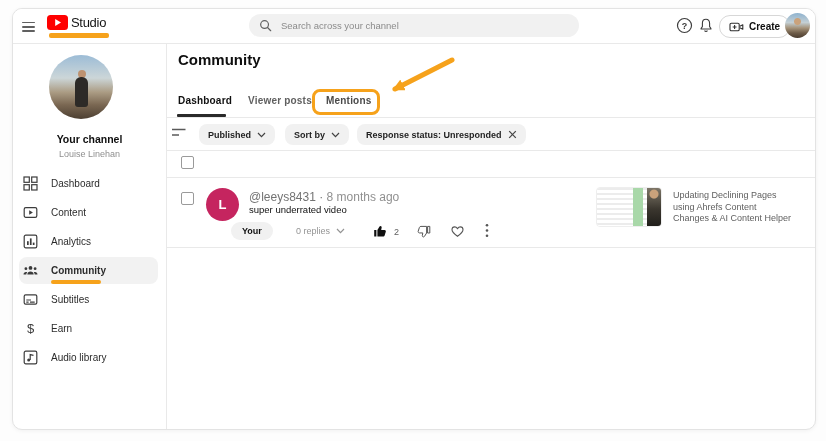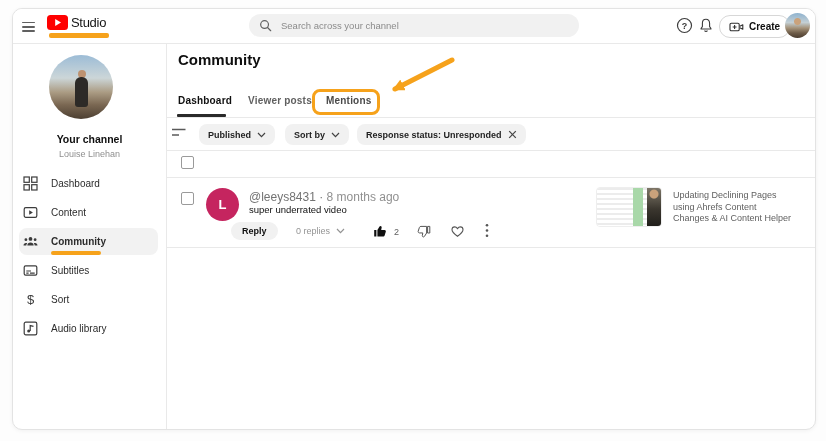--- a/index.html
+++ b/index.html
@@ -141,20 +141,31 @@
       </div>
       <div class="nav-item">
         <span class="nav-icon">
           <svg width="15" height="15" viewBox="0 0 15 15">
             <rect x="1.2" y="2.6" width="12.6" height="9.8" rx="1.6" fill="none" stroke="#3c3c3c" stroke-width="1.2"></rect>
             <polygon points="6.2,5.3 6.2,9.7 9.9,7.5" fill="#3c3c3c"></polygon>
               </svg>
         </span>
         <span class="nav-label">Content</span>
       </div>
+      <div class="nav-item">
+        <span class="nav-icon">
+          <svg width="15" height="15" viewBox="0 0 15 15">
+            <rect x="1.2" y="1.2" width="12.6" height="12.6" rx="1.6" fill="none" stroke="#3c3c3c" stroke-width="1.2"></rect>
+            <rect x="4" y="7.2" width="1.7" height="3.8" fill="#3c3c3c"></rect>
+            <rect x="6.9" y="4.4" width="1.7" height="6.6" fill="#3c3c3c"></rect>
+            <rect x="9.8" y="8.6" width="1.7" height="2.4" fill="#3c3c3c"></rect>
+              </svg>
+        </span>
+        <span class="nav-label">Analytics</span>
+      </div>
       <div class="nav-item active">
         <span class="nav-icon">
           <svg width="15" height="15" viewBox="0 0 15 15" fill="#3a3a3a">
             <circle cx="7.5" cy="4.9" r="1.9"></circle>
             <path d="M4.3 11.4c0-1.8 1.4-2.9 3.2-2.9s3.2 1.1 3.2 2.9z"></path>
             <circle cx="2.9" cy="5.7" r="1.4"></circle>
             <path d="M.5 11.4c0-1.5 1.1-2.4 2.4-2.4.5 0 1 .12 1.4.35-.6.55-1 1.25-1 2.05z"></path>
             <circle cx="12.1" cy="5.7" r="1.4"></circle>
             <path d="M14.5 11.4c0-1.5-1.1-2.4-2.4-2.4-.5 0-1 .12-1.4.35.6.55 1 1.25 1 2.05z"></path>
               </svg>
@@ -171,21 +182,21 @@
               </svg>
         </span>
         <span class="nav-label">Subtitles</span>
       </div>
       <div class="nav-item">
         <span class="nav-icon">
           <svg width="15" height="15" viewBox="0 0 15 15">
             <text x="7.5" y="12" text-anchor="middle" font-size="13" fill="#3c3c3c" font-family="Liberation Sans, sans-serif">$</text>
               </svg>
         </span>
-        <span class="nav-label">Sort</span>
+        <span class="nav-label">Earn</span>
       </div>
       <div class="nav-item">
         <span class="nav-icon">
           <svg width="15" height="15" viewBox="0 0 15 15">
             <rect x="1.2" y="1.2" width="12.6" height="12.6" rx="1.6" fill="none" stroke="#3c3c3c" stroke-width="1.2"></rect>
             <circle cx="5.7" cy="10" r="1.5" fill="#3c3c3c"></circle>
             <path d="M7.2 10 V4.6 l3.3 .8" fill="none" stroke="#3c3c3c" stroke-width="1.2"></path>
               </svg>
         </span>
         <span class="nav-label">Audio library</span>
@@ -246,21 +257,21 @@
     <div class="comment-avatar">
       <span>L</span>
     </div>
     <div class="author-line">
       <span>@leeys8431</span>
       <span>·</span>
       <span class="time">8 months ago</span>
     </div>
     <div class="comment-text">super underrated video</div>
 
-    <div class="reply-btn">Reply</div>
+    <div class="reply-btn">Your</div>
     <div class="replies-toggle">
       <span>0 replies</span>
       <svg width="9" height="6" viewBox="0 0 9 6">
         <polyline points="1,1 4.5,4.6 8,1" fill="none" stroke="#949494" stroke-width="1.2"></polyline>
           </svg>
     </div>
     <div class="icon-btn" style="left:360px;top:215px;">
       <svg width="14" height="14" viewBox="0 0 14 14">
         <path d="M1.2 6 h2.2 v6.6 H1.2 z M4.4 12.6 h5.7 c.7 0 1.3-.45 1.5-1.1 l1.2-3.7 c.28-.85-.36-1.75-1.26-1.75 H8.2 l.46-2.5 c.14-.76-.34-1.5-1.12-1.5-.4 0-.78.2-1 .56 L4.4 6 z" fill="#0f0f0f"></path>
           </svg>

